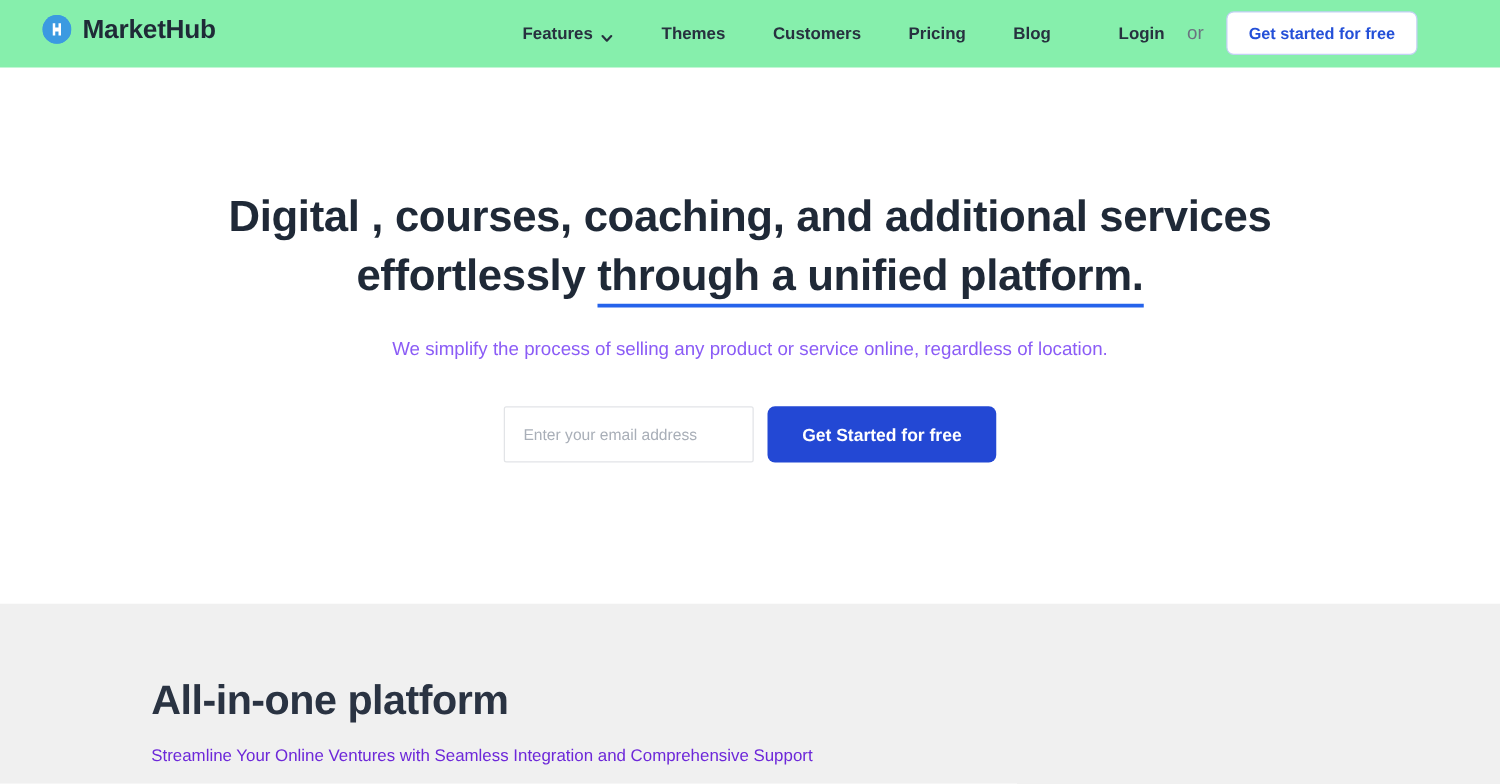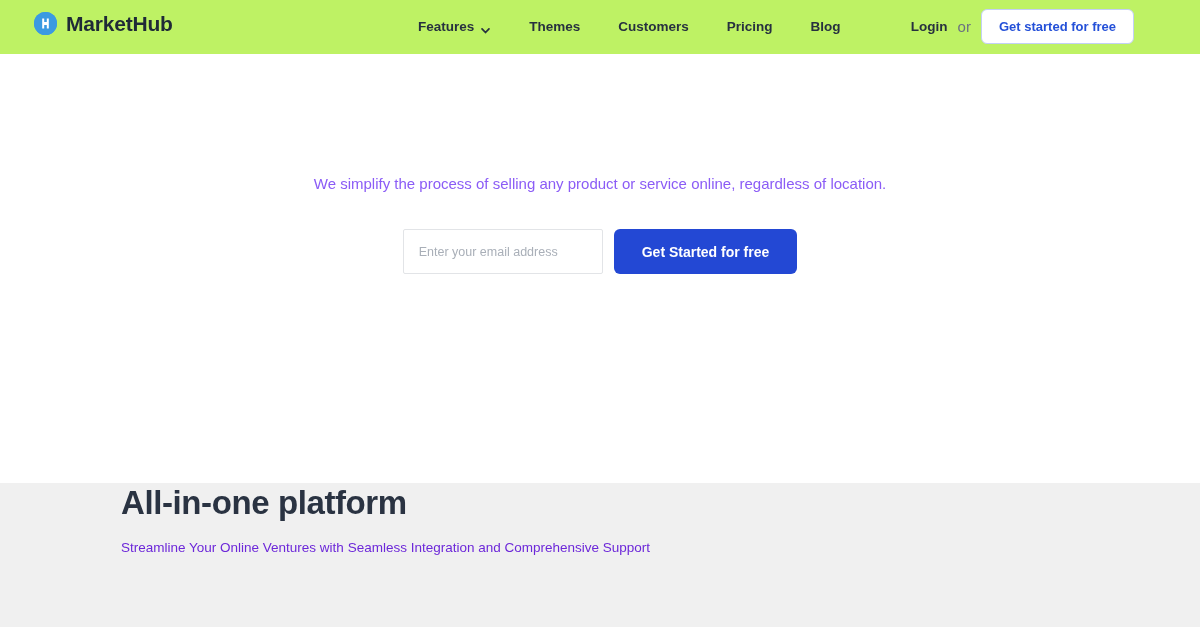--- a/index.html
+++ b/index.html
@@ -20,21 +20,21 @@
     background: #ffffff;
   }
 
   
   .header {
     height: 54px;
     width: 100%;
     display: flex;
     align-items: center;
     position: relative;
-    background: #bef264;
+    background: #86efac;
   }
 
   .brand {
     position: absolute;
     left: 34px;
     top: 12px;
     display: flex;
     align-items: center;
     gap: 9px;
     cursor: pointer;
@@ -91,21 +91,21 @@
     position: relative;
     top: 1px;
   }
 
   .header-right {
     position: absolute;
     right: 66px;
     top: 9px;
     display: flex;
     align-items: center;
-    gap: 10px;
+    gap: 18px;
   }
 
   .login-link {
     font-size: 13.5px;
     font-weight: 700;
     color: #27313f;
     cursor: pointer;
     line-height: 18px;
   }
 
@@ -216,20 +216,21 @@
     position: absolute;
     left: 0;
     top: 483px;
     width: 1200px;
     height: 144px;
     background: #f0f0f0;
   }
 
   .section-inner {
     padding-left: 121px;
+    padding-top: 57px;
   }
 
   .section-title {
     font-size: 33px;
     font-weight: 700;
     color: #2a3342;
     letter-spacing: -0.4px;
     line-height: 40px;
   }
 
@@ -284,20 +285,24 @@
     <div class="header-right">
       <span class="login-link">Login</span>
       <span class="or-text">or</span>
       <button class="btn-outline">Get started for free</button>
     </div>
 
   </header>
 
   <section class="hero">
 
+    <h1 class="hero-title">
+      <span>Digital , courses, coaching, and additional services</span><br>
+      <span>effortlessly </span><span class="underlined">through a unified platform.</span>
+    </h1>
 
     <p class="hero-sub">We simplify the process of selling any product or service online, regardless of location.</p>
 
     <form class="hero-form">
       <input class="email-input" type="text" placeholder="Enter your email address" style="">
       <button class="btn-primary">Get Started for free</button>
     </form>
 
 
   </section>

